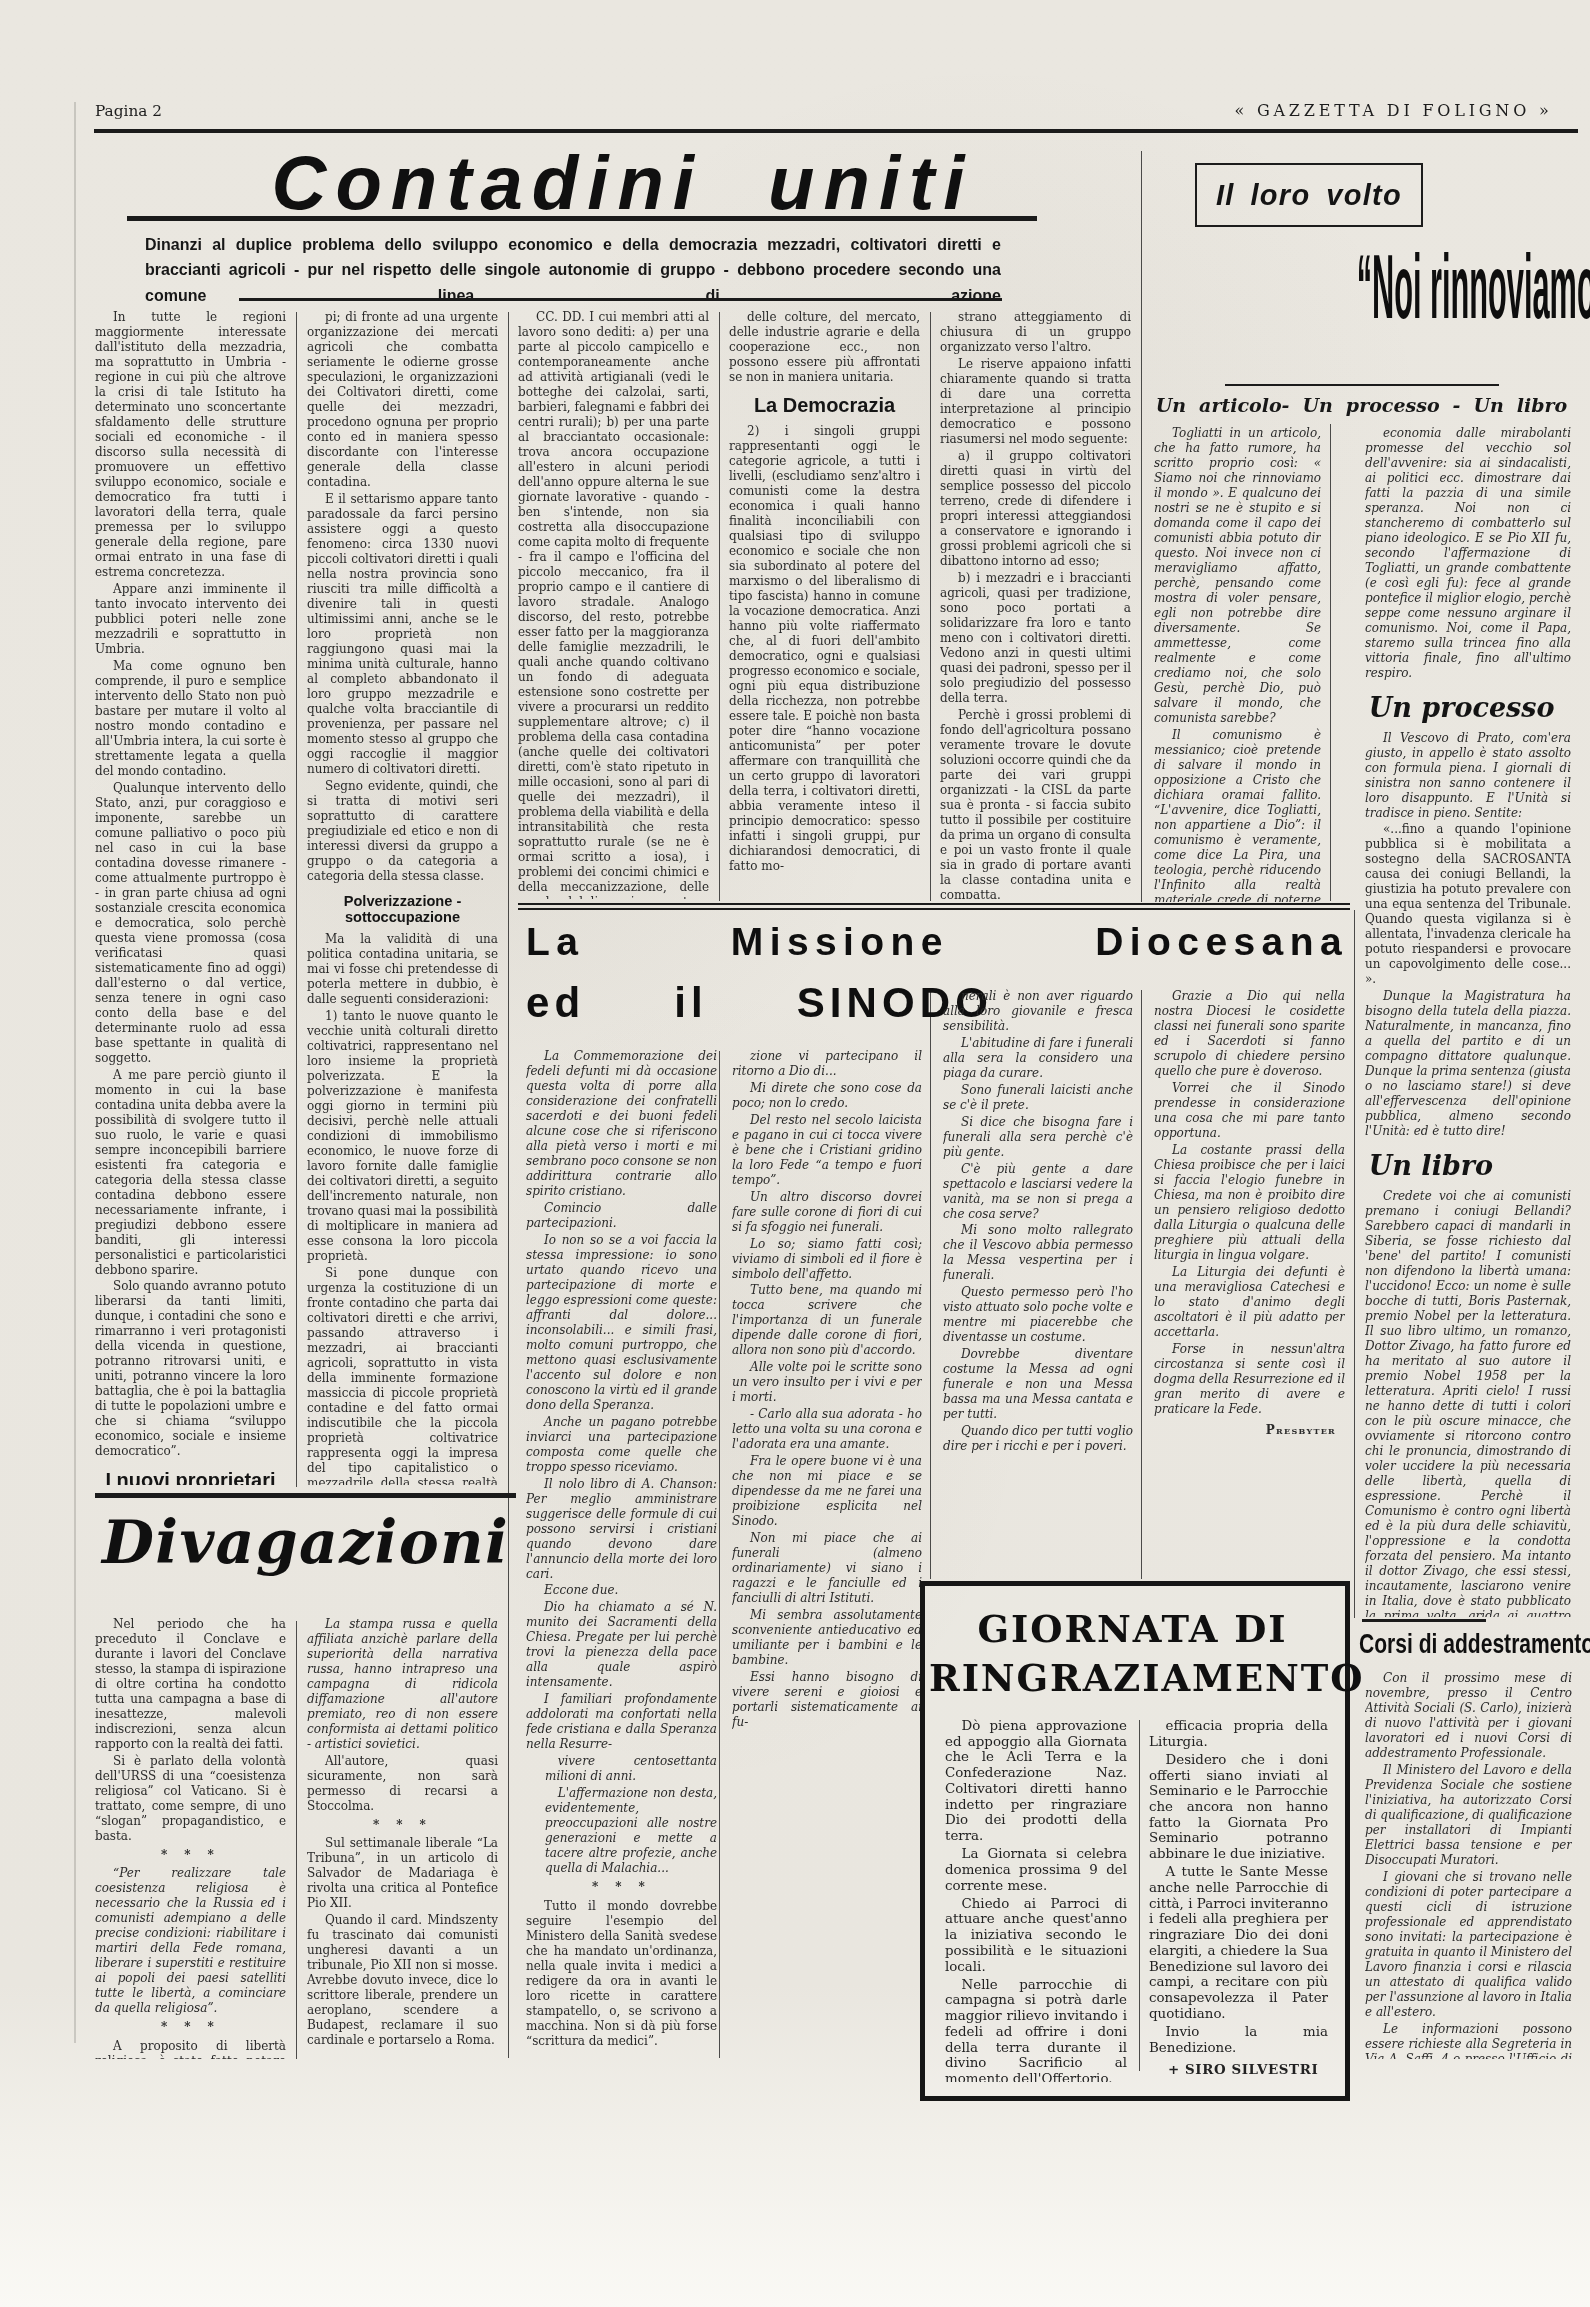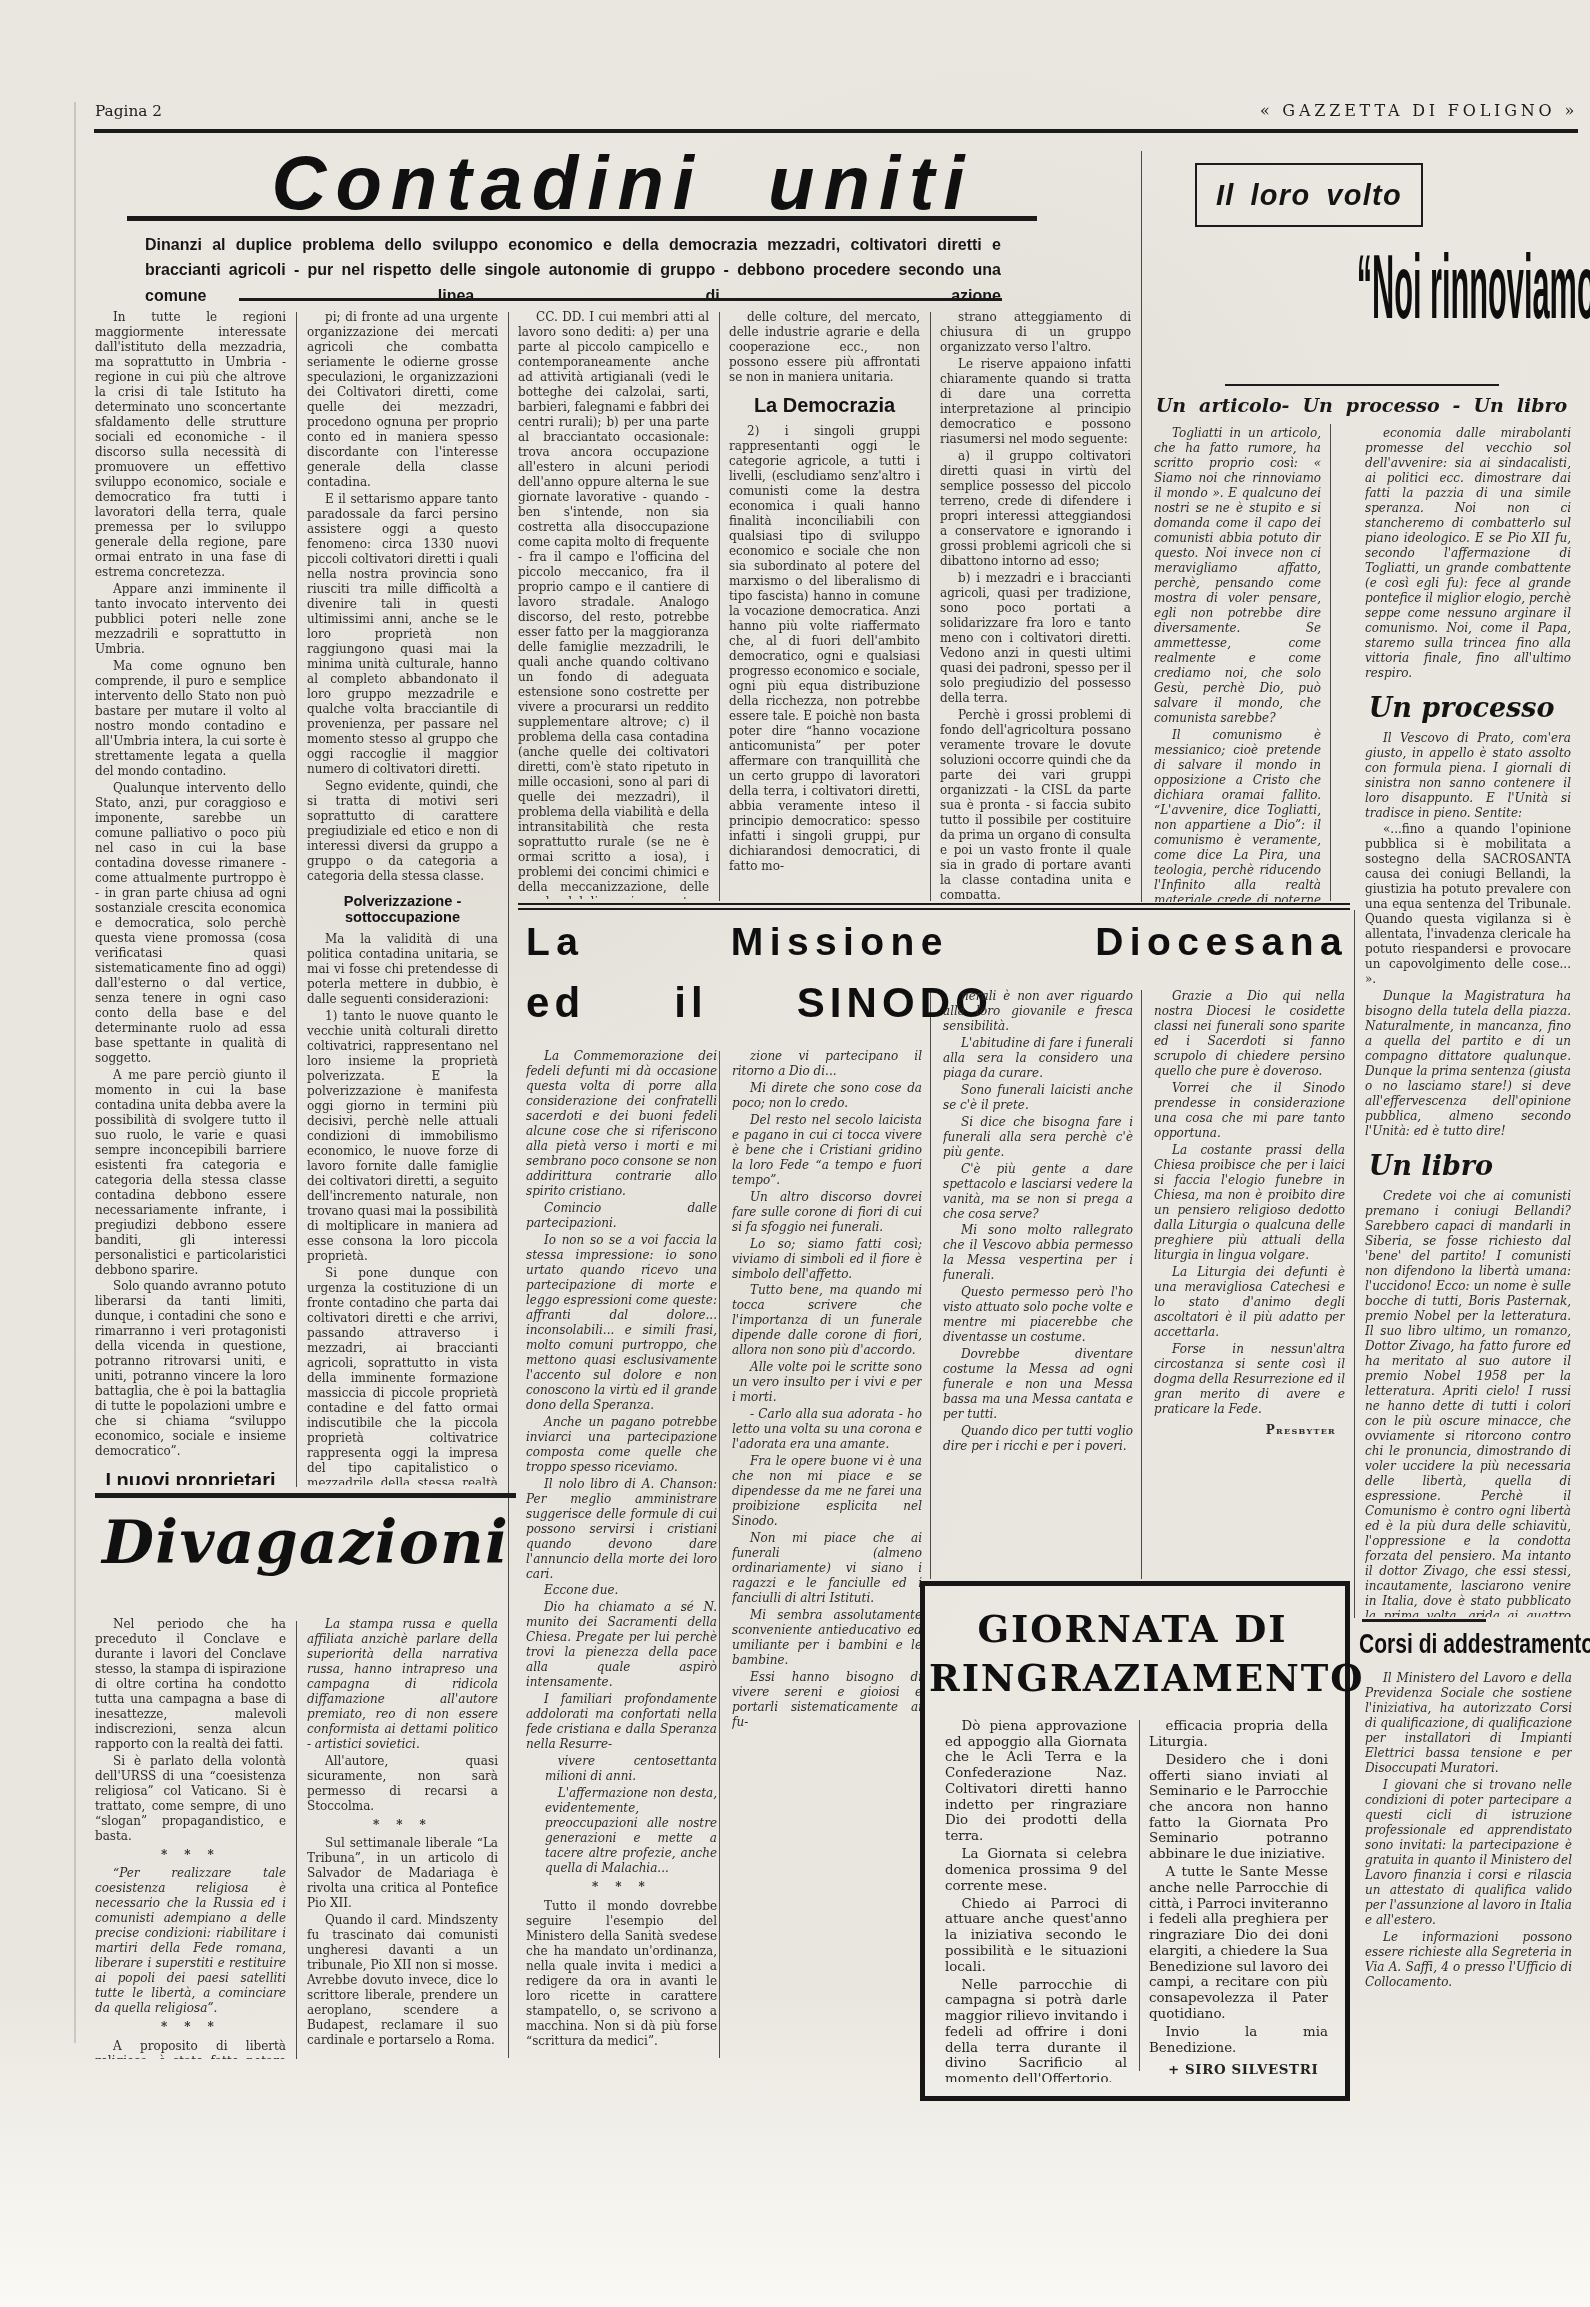--- a/index.html
+++ b/index.html
@@ -40,21 +40,21 @@
   .gcol p.gsig2{text-indent:19px;font-weight:bold;}
   #main-headline{
     font-family:"Liberation Sans",sans-serif;font-weight:bold;font-style:italic;
     font-size:76px;line-height:1;letter-spacing:9px;word-spacing:35px;color:#101010;
     text-align:center;white-space:nowrap;
   }
   #deck{
     font-family:"Liberation Sans",sans-serif;font-weight:bold;font-size:16px;line-height:25.4px;
     text-align:justify;text-align-last:justify;color:#171717;
   }
-  #masthead{font-size:16px;letter-spacing:3.8px;text-align:right;color:#1c1c1c;}
+  #masthead{font-size:16px;letter-spacing:3.8px;text-align:center;color:#1c1c1c;}
   #pagina{font-size:15.3px;color:#1c1c1c;}
   #kicker-box{border:2.5px solid #1c1c1c;display:flex;align-items:center;justify-content:center;margin-left:40px;}
   #kicker-box span{font-family:"Liberation Sans",sans-serif;font-weight:bold;font-style:italic;
     font-size:29px;color:#141414;letter-spacing:1.3px;word-spacing:6.4px;}
   #nrim{text-align:center;}
   #nrim span{display:inline-block;font-family:"Liberation Sans",sans-serif;font-weight:bold;
     font-size:64px;line-height:1.1;white-space:nowrap;color:#0e0e0e;
     transform:scale(0.48,1.42);transform-origin:center top;}
   #nrim-sub{font-weight:bold;font-style:italic;font-size:19px;text-align:center;word-spacing:6.4px;color:#181818;}
   .mis-h{font-family:"Liberation Sans",sans-serif;font-weight:bold;color:#0f0f0f;
@@ -238,18 +238,19 @@
       <p class="gsig">+ SIRO SILVESTRI</p>
       <p class="gsig2">Foligno 31 - ott. 1958</p>
     </div>
   <div class="vrule" style="left:1139px;top:1720px;height:351px;"></div>
 
   <div class="abs rule" style="left:1362px;top:1619px;width:124px;height:2.5px;"></div>
   <div id="corsi-h" class="abs" style="left:1359px;top:1629px;width:219px;height:36px;">
     <span>Corsi di addestramento</span>
   </div>
   <div class="col" style="left:1365px;top:1671px;width:207px;height:388px;">
+      <p class="it">Con il prossimo mese di novembre, presso il Centro Attività Sociali (S. Carlo), inizierà di nuovo l'attività per i giovani lavoratori ed i nuovi Corsi di addestramento Professionale.</p>
       <p class="it">Il Ministero del Lavoro e della Previdenza Sociale che sostiene l'iniziativa, ha autorizzato Corsi di qualificazione, di qualificazione per installatori di Impianti Elettrici bassa tensione e per Disoccupati Muratori.</p>
       <p class="it">I giovani che si trovano nelle condizioni di poter partecipare a questi cicli di istruzione professionale ed apprendistato sono invitati: la partecipazione è gratuita in quanto il Ministero del Lavoro finanzia i corsi e rilascia un attestato di qualifica valido per l'assunzione al lavoro in Italia e all'estero.</p>
       <p class="it">Le informazioni possono essere richieste alla Segreteria in Via A. Saffi, 4 o presso l'Ufficio di Collocamento.</p>
     </div>
 </div>
 
 
 </body></html>

